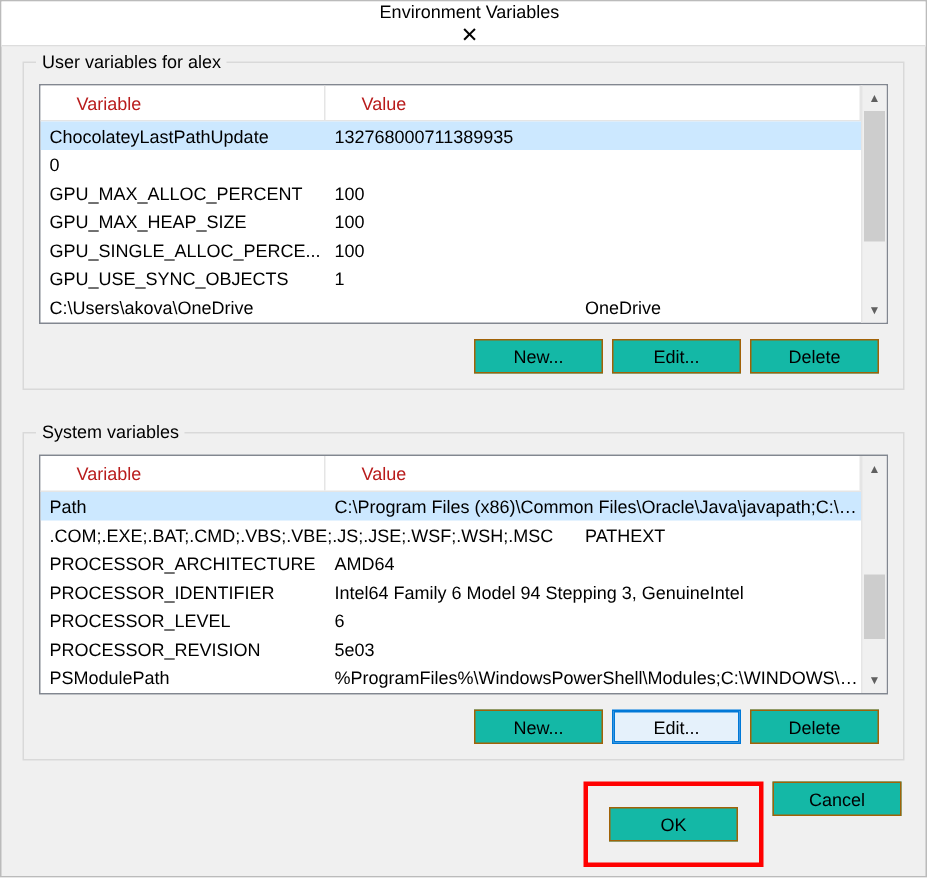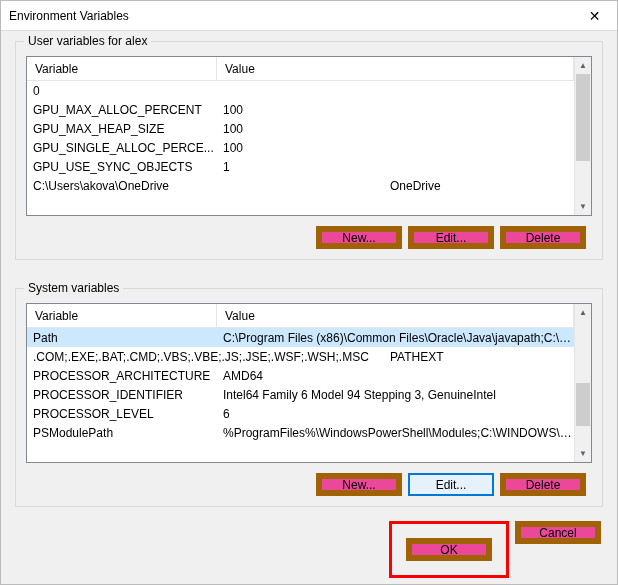--- a/index.html
+++ b/index.html
@@ -21,20 +21,21 @@
     flex-direction: column;
   }
   .titlebar {
     height: 30px;
     background: #fff;
     display: flex;
     align-items: center;
     justify-content: space-between;
     padding-left: 8px;
     border-bottom: 1px solid #ddd;
+    flex-direction: column;
   }
   .titlebar .title { font-size: 12px; }
   .titlebar .close {
     width: 45px;
     height: 30px;
     display: flex;
     align-items: center;
     justify-content: center;
     font-size: 14px;
     font-family: sans-serif;
@@ -72,23 +73,23 @@
     overflow: hidden;
   }
   .list-header {
     display: flex;
     height: 24px;
     align-items: center;
     background: #fff;
     border-bottom: 1px solid #e5e5e5;
   }
   .list-header .col {
-    padding-left: 8px;
-    font-size: 12px;
-    color: #000000;
+    padding-left: 24px;
+    font-size: 12px;
+    color: #b91c1c;
     height: 100%;
     display: flex;
     align-items: center;
     border-right: 1px solid #e5e5e5;
   }
   .col-var { width: 190px; flex-shrink: 0; }
   .col-val { flex: 1; }
   .list-body { }
   .row {
     display: flex;
@@ -127,22 +128,22 @@
   .button-row {
     display: flex;
     justify-content: flex-end;
     gap: 6px;
     margin-top: 10px;
     padding-right: 6px;
   }
   .btn {
     width: 86px;
     height: 23px;
-    background: #ec4899;
-    border: 6px solid #a16207;
+    background: #14b8a6;
+    border: 1px solid #a16207;
     font-size: 12px;
     display: flex;
     align-items: center;
     justify-content: center;
     cursor: default;
   }
   .btn.focused {
     border: 1px solid #0078d7;
     outline: 1px solid #0078d7;
     outline-offset: -2px;
@@ -178,20 +179,24 @@
     <div class="groupbox">
       <div class="legend">User variables for alex</div>
 
       <div class="listview">
         <div class="list-inner">
           <div class="list-header">
             <div class="col col-var">Variable</div>
             <div class="col col-val">Value</div>
           </div>
           <div class="list-body" id="user-rows">
+              <div class="row selected">
+                <div class="cell col-var">ChocolateyLastPathUpdate</div>
+                <div class="cell col-val">132768000711389935</div>
+              </div>
               <div class="row">
                 <div class="cell col-val">0</div>
               </div>
               <div class="row">
                 <div class="cell col-var">GPU_MAX_ALLOC_PERCENT</div>
                 <div class="cell col-val">100</div>
               </div>
               <div class="row">
                 <div class="cell col-var">GPU_MAX_HEAP_SIZE</div>
                 <div class="cell col-val">100</div>
@@ -250,20 +255,24 @@
               </div>
               <div class="row">
                 <div class="cell col-var">PROCESSOR_IDENTIFIER</div>
                 <div class="cell col-val">Intel64 Family 6 Model 94 Stepping 3, GenuineIntel</div>
               </div>
               <div class="row">
                 <div class="cell col-var">PROCESSOR_LEVEL</div>
                 <div class="cell col-val">6</div>
               </div>
               <div class="row">
+                <div class="cell col-var">PROCESSOR_REVISION</div>
+                <div class="cell col-val">5e03</div>
+              </div>
+              <div class="row">
                 <div class="cell col-var">PSModulePath</div>
                 <div class="cell col-val">%ProgramFiles%\WindowsPowerShell\Modules;C:\WINDOWS\syst...</div>
               </div>
             </div>
         </div>
         <div class="scrollbar">
           <div class="arrow">▲</div>
           <div class="track">
             <div class="thumb" style="top:50%;height:35%;"></div>
           </div>

